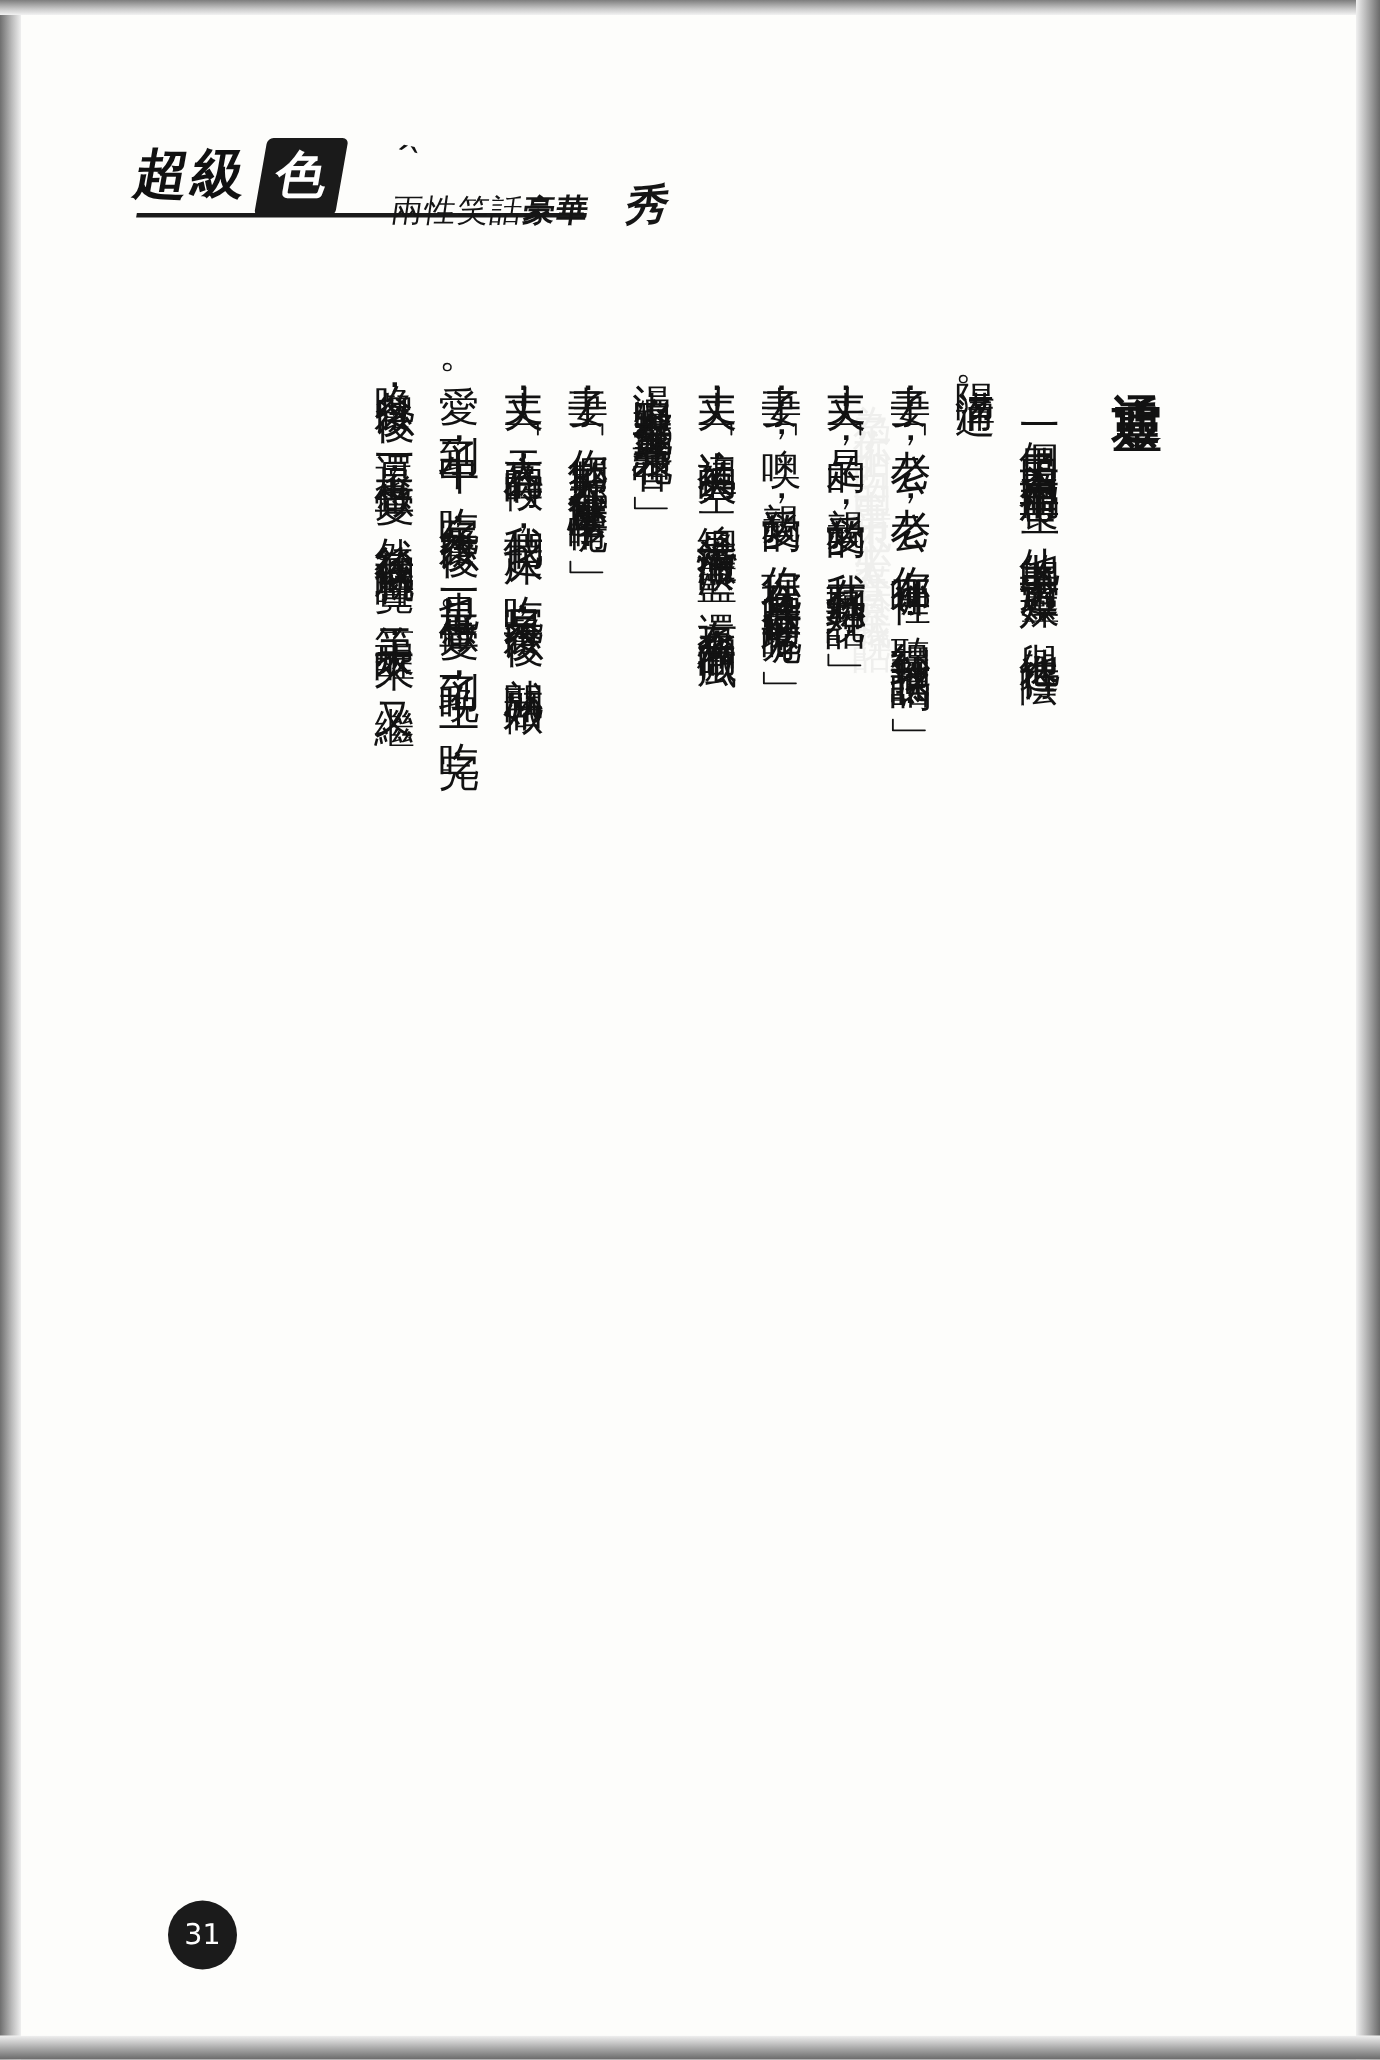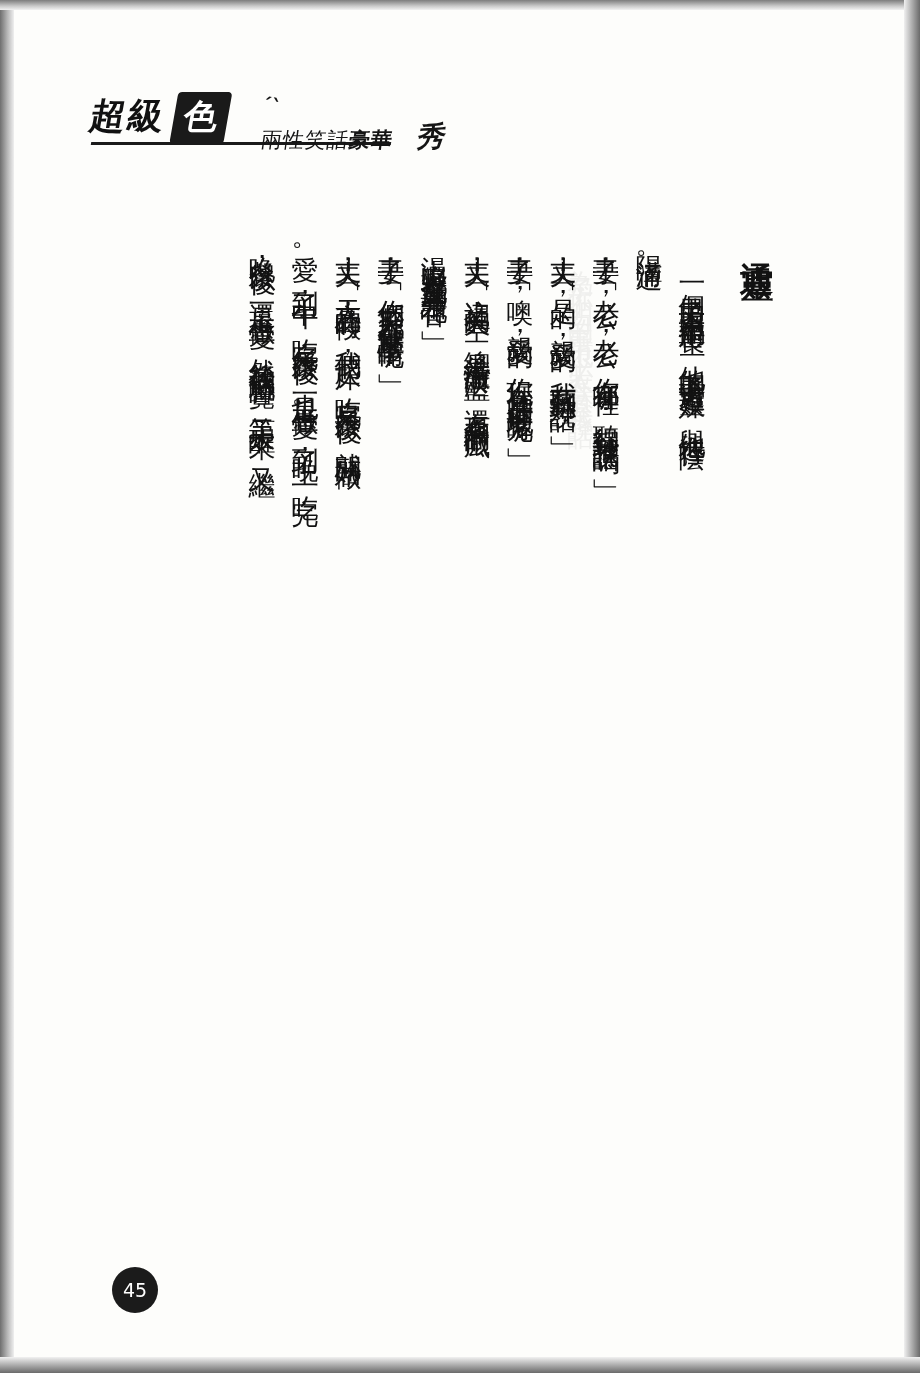--- a/index.html
+++ b/index.html
@@ -221,15 +221,15 @@
       <div class="col">丈夫：「是的，親愛的，我有聽到妳說話。」</div>
       <div class="col">妻子：「噢，親愛的，你現在住的是什麼地方呢？」</div>
       <div class="col">丈夫：「這裡的天空，總是清澈而湛藍，還有柔和的微風，</div>
       <div class="col">漫山遍野都充滿著鳥語花香。」</div>
       <div class="col">妻子：「你們整天都在做什麼事情呢？」</div>
       <div class="col">丈夫：「天亮的時候，我們起床，吃完早餐以後，就開始做</div>
       <div class="col">愛。到了中午，吃完午餐以後，也是一直做愛。到了晚上，吃完</div>
       <div class="col">晚餐以後，還是一直做愛，然後我們就睡覺。第二天醒來，又繼</div>
     </div>
 
-    <div class="folio">45</div>
+    <div class="folio">31</div>
   </div>
 </div>
 
 </body></html>

